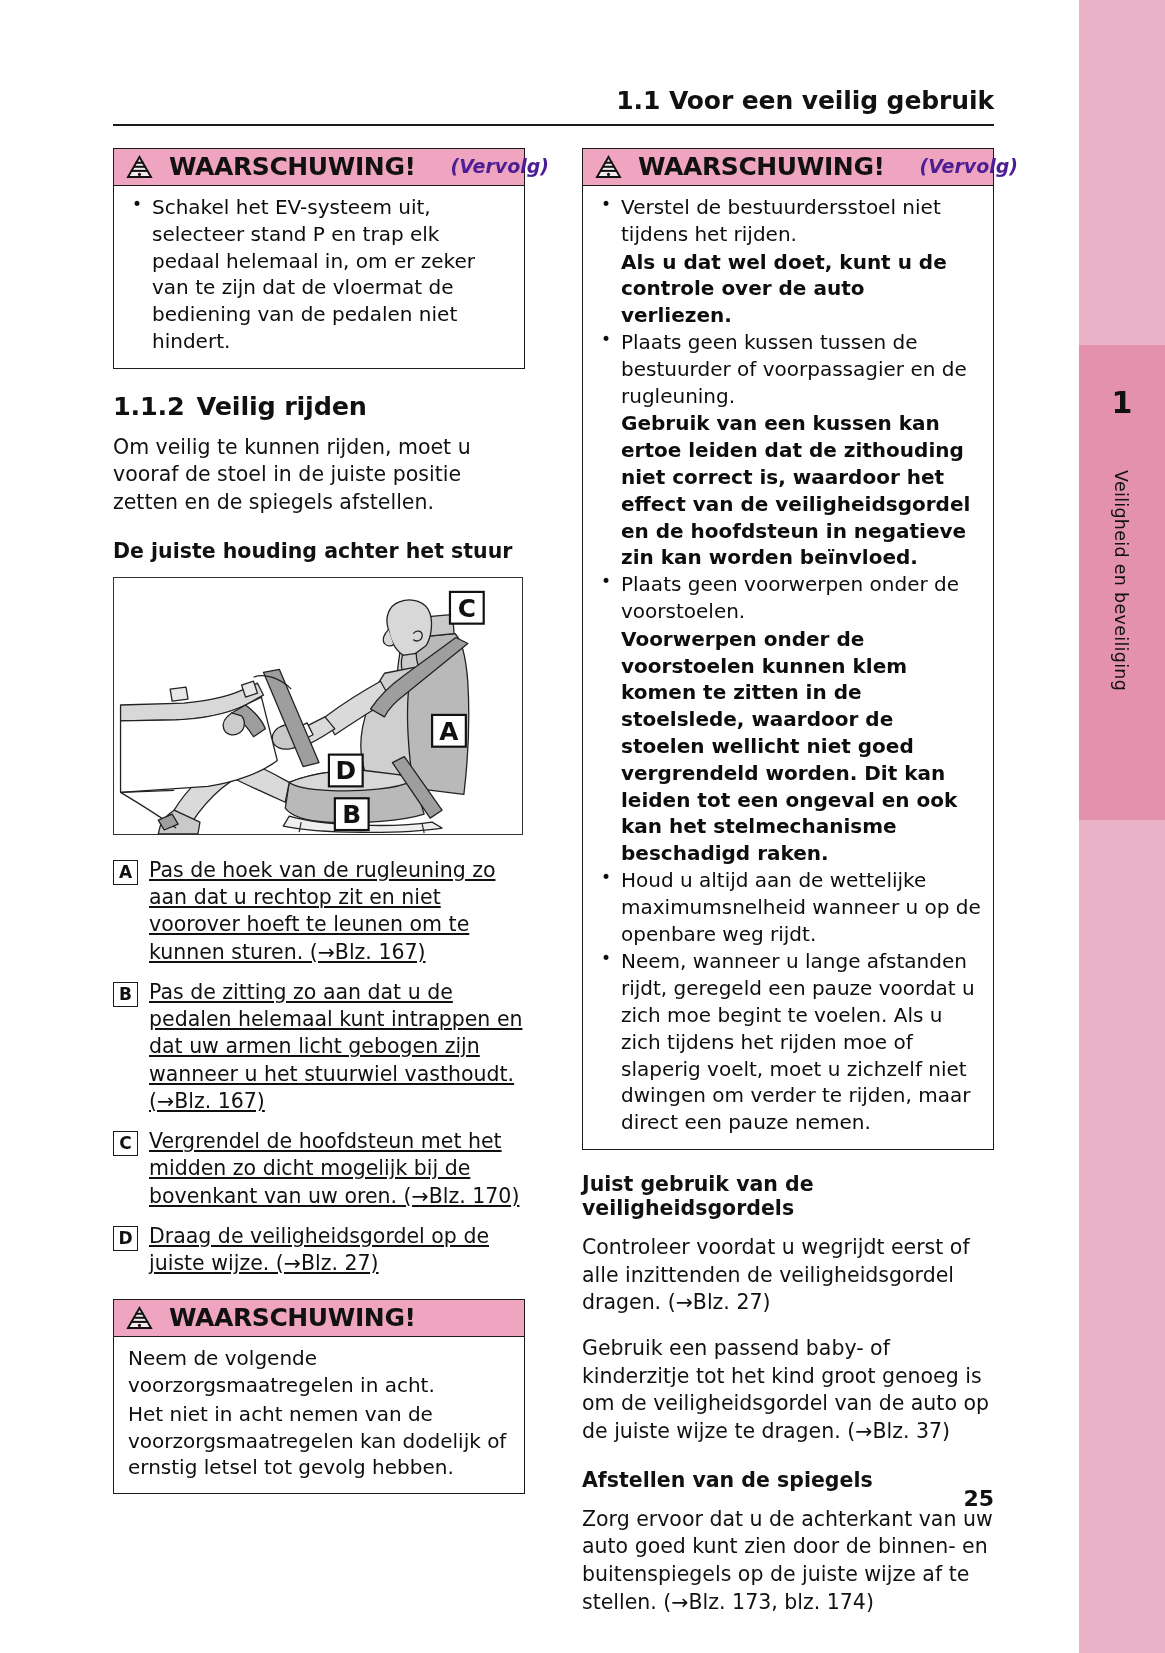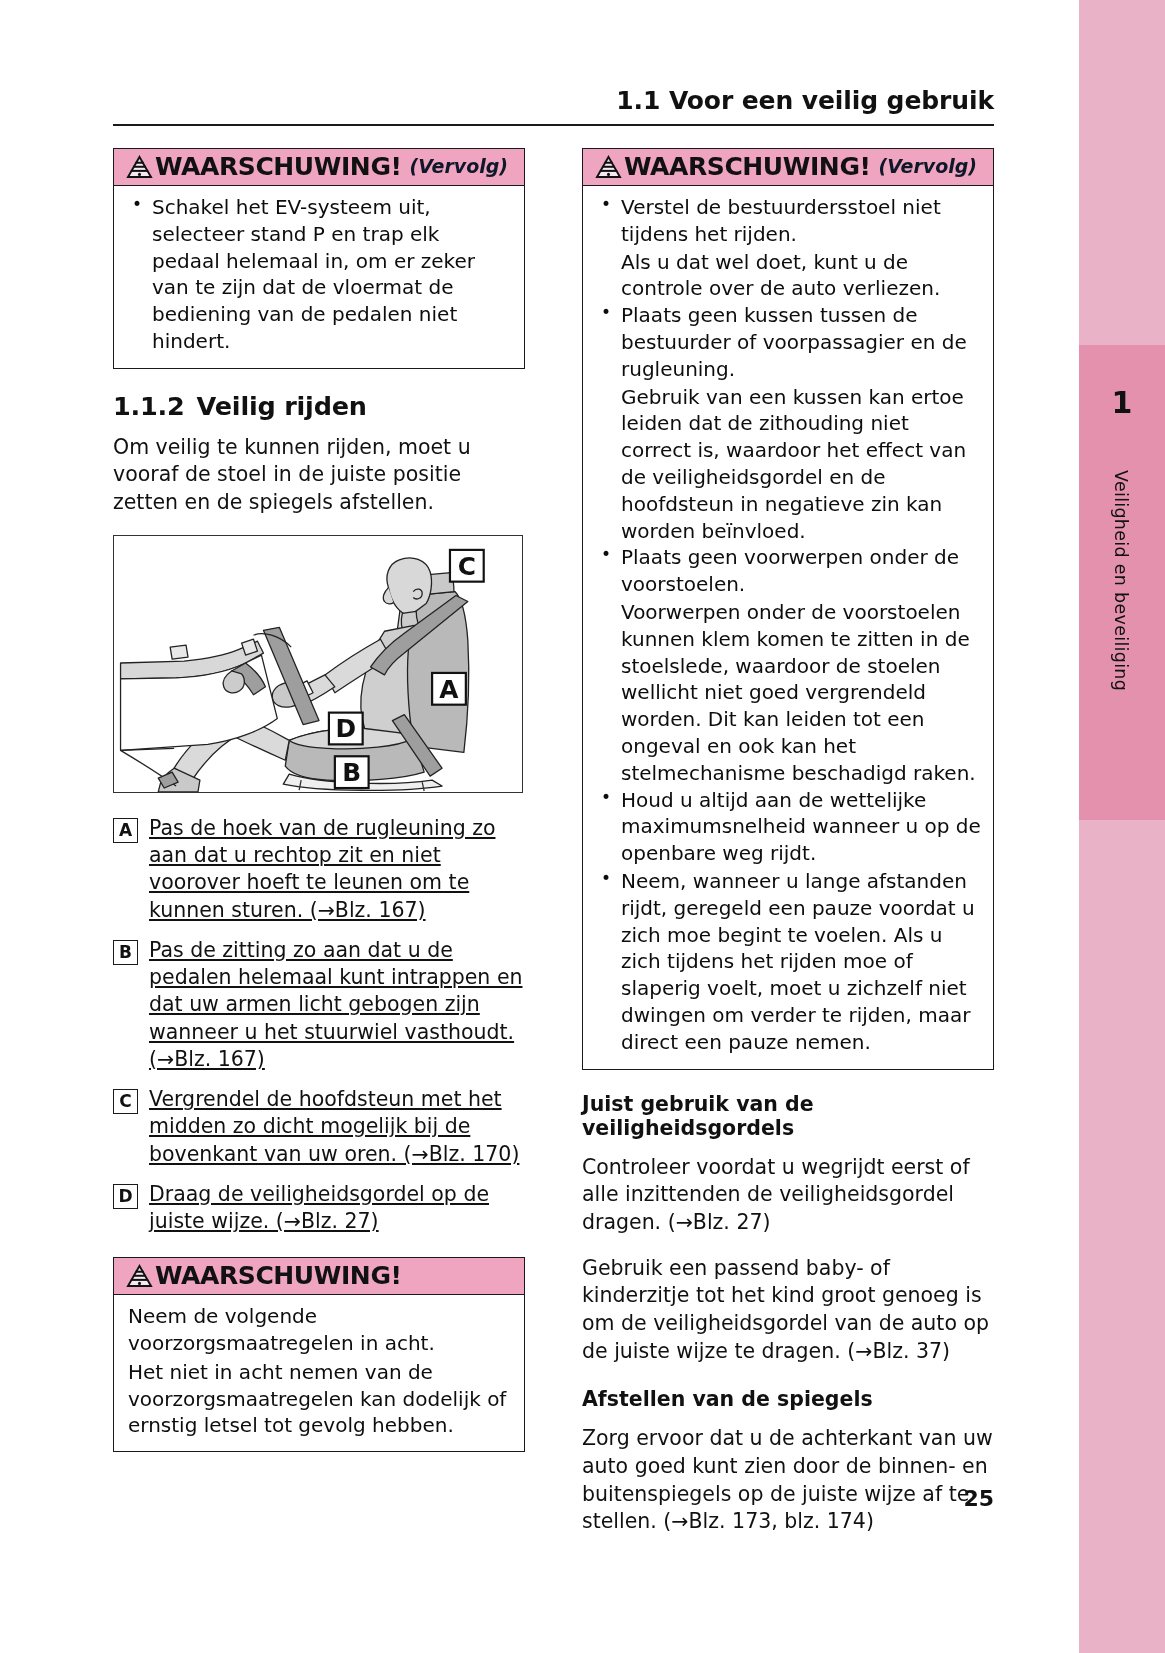--- a/index.html
+++ b/index.html
@@ -113,36 +113,36 @@
     border: 1.6px solid #1a1a1a;
     background: #fff;
     margin-bottom: 22px;
   }
   .warn-head {
     background: #efa5bf;
     border-bottom: 1.6px solid #1a1a1a;
     padding: 5px 10px 6px 12px;
     display: flex;
     align-items: center;
-    gap: 2px;
+    gap: 16px;
     min-height: 36px;
   }
   .warn-title {
     font-size: 25px;
     font-weight: bold;
     letter-spacing: -0.4px;
     color: #111;
     line-height: 1;
   }
   .warn-cont {
     font-size: 19px;
     font-weight: bold;
     font-style: italic;
-    color: #0f172a;
-    margin-left: 6px;
+    color: #4c1d95;
+    margin-left: 19px;
     line-height: 1;
   }
   .warn-icon { width: 27px; height: 24px; flex: 0 0 auto; display:block; }
   .warn-body {
     padding: 8px 12px 12px 14px;
     font-size: 20px;
     line-height: 1.34;
   }
   .warn-body p { margin: 0; }
   .warn-body p + p { margin-top: 2px; }
@@ -153,21 +153,21 @@
     padding-left: 24px;
     margin-bottom: 1px;
   }
   ul.bullets > li::before {
     content: "\2022";
     position: absolute;
     left: 4px;
     top: -1px;
     font-size: 17px;
   }
-  .sub-para { padding-left: 24px; margin-top: 1px; }
+  .sub-para { padding-left: 24px; margin-top: 1px; font-weight: bold; }
 
   
   h2.section-heading {
     font-size: 25.5px;
     font-weight: bold;
     margin: 8px 0 13px 0;
     letter-spacing: -0.2px;
     color: #111;
   }
   h2.section-heading .num { margin-right: 12px; }
@@ -274,20 +274,21 @@
         </ul>
       </div>
     </div>
 
     <h2 class="section-heading">
       <span class="num">1.1.2</span><span>Veilig rijden</span>
     </h2>
 
     <p class="body-text">Om veilig te kunnen rijden, moet u vooraf de stoel in de juiste positie zetten en de spiegels afstellen.</p>
 
+    <h3 class="sub-heading">De juiste houding achter het stuur</h3>
 
     <div class="figure">
       <svg viewBox="0 0 410 258" xmlns="http://www.w3.org/2000/svg">
         <g stroke="#222" stroke-width="1.3" stroke-linejoin="round" fill="none">
 
           <path d="M300 60 C296 70 293 95 292 125 C291 160 296 190 303 212 L352 218 C356 185 358 140 356 105 C354 78 349 62 343 56 Z" fill="#b9b9b9"></path>
 
           <path d="M305 40 C303 46 302 54 302 60 L342 56 C342 48 341 42 339 37 Z" fill="#c9c9c9"></path>
 
           <path d="M288 72 C284 96 282 130 284 165 C285 186 289 202 293 212 L303 212 C297 190 291 160 292 125 C293 98 296 74 300 62 Z" fill="#d8d8d8"></path>

